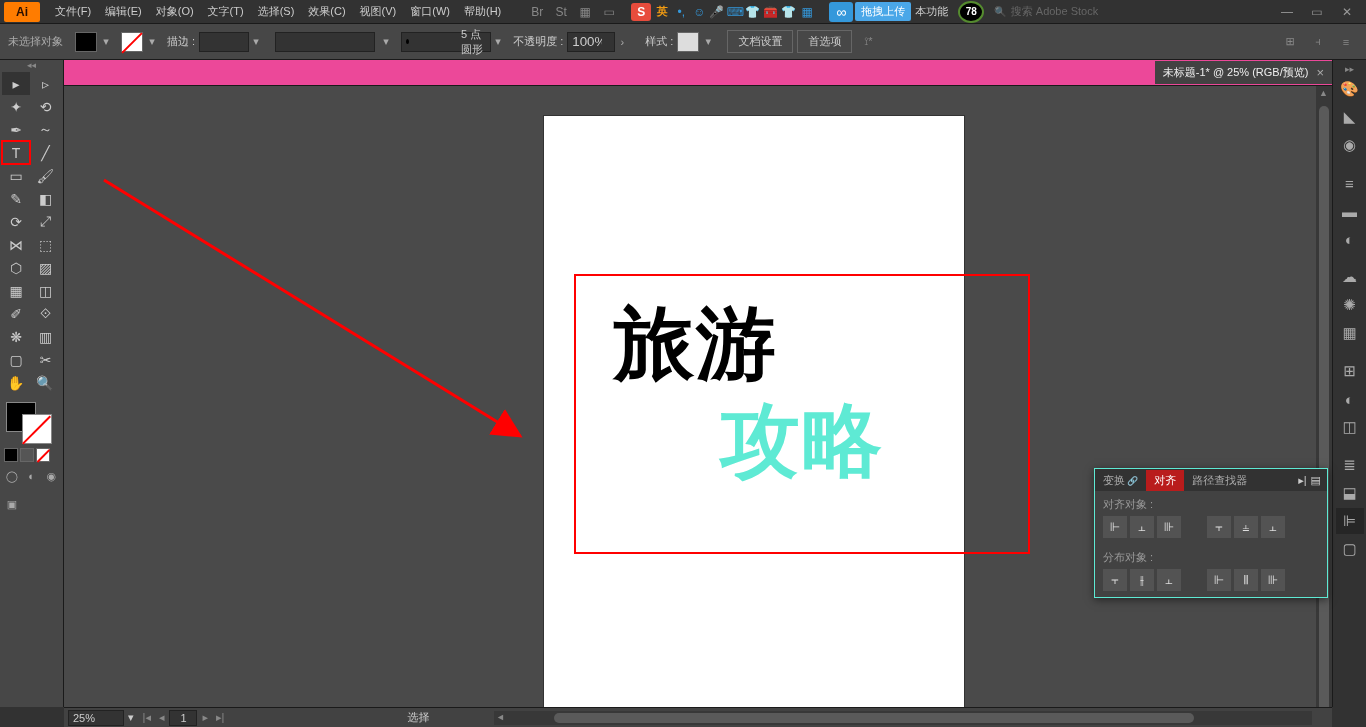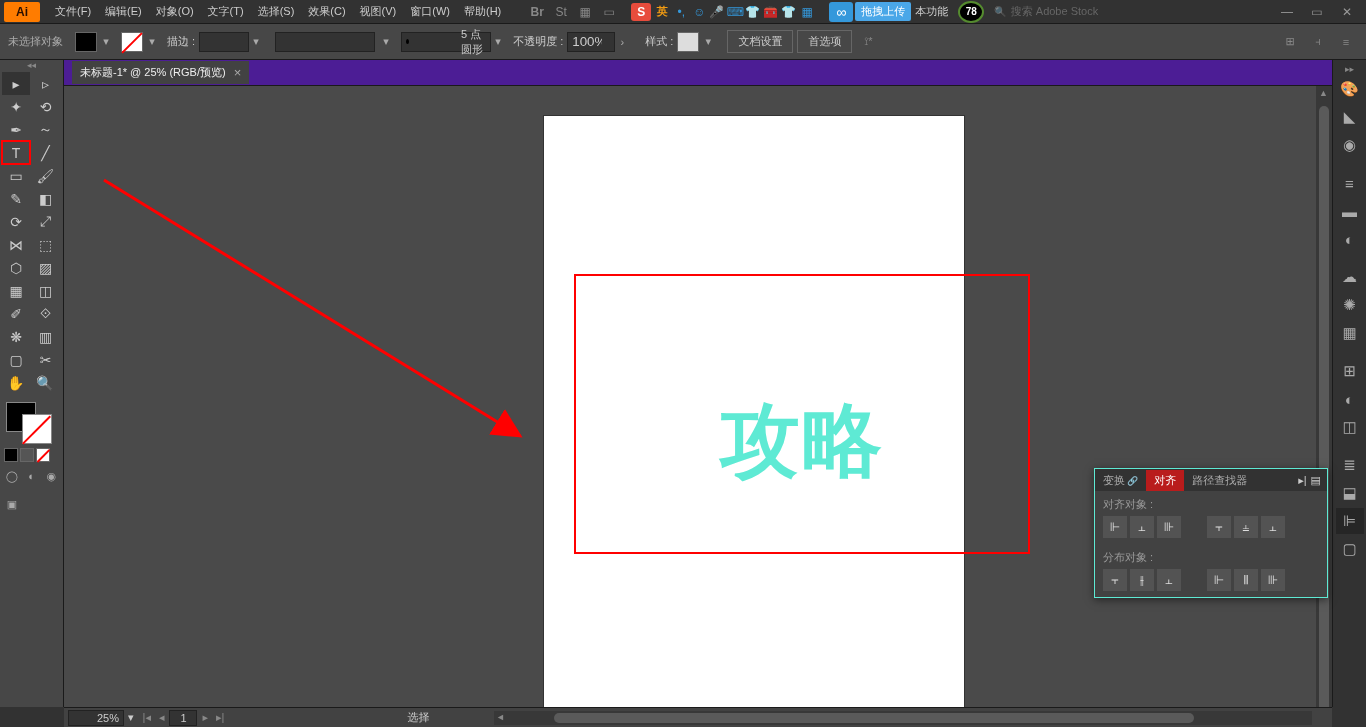--- a/index.html
+++ b/index.html
@@ -58,21 +58,21 @@
 .mini-swatches { display:flex; padding:2px 4px; gap:2px;}
 .mini-sw { width:14px; height:14px; border:1px solid #666;}
 .mini-black{background:#000;} .mini-gray{background:#555;} .mini-white{background:#fff; position:relative;}
 .mini-white::after{content:"";position:absolute;width:140%;height:2px;background:red;top:50%;left:-20%;transform:rotate(-45deg);}
 .draw-mode { padding:4px; display:flex; gap:4px;}
 .draw-ico { width:16px; height:16px; color:#aaa; display:flex;align-items:center;justify-content:center;}
 .screen-ico { margin-top:4px; padding:4px;}
 
 
 .docarea { flex: 1; display: flex; flex-direction: column; background: #262626; position:relative;}
-.tabbar { height: 26px; background: #4c1d95; display: flex; align-items: center; padding-left: 8px; border-bottom:1px solid #1a1a1a;}
+.tabbar { height: 26px; background: #ec4899; display: flex; align-items: center; padding-left: 8px; border-bottom:1px solid #1a1a1a;justify-content:flex-end;}
 .doctab { padding: 4px 8px; background: #424242; color: #eee; font-size: 11px; display:flex; align-items:center;}
 .doctab .close { margin-left: 8px; color: #aaa; font-size: 13px;}
 .canvas-area { flex: 1; background: #4a4a4a; position: relative; overflow:hidden;}
 .artboard { position: absolute; left: 480px; top: 30px; width: 420px; height: 595px; background: white; box-shadow: 0 0 0 1px #333;}
 .text1 { position: absolute; left: 550px; top: 205px; font-size: 80px; font-weight: 900; color: black; letter-spacing:2px;}
 .text2 { position: absolute; left: 656px; top: 302px; font-size: 80px; font-weight: 900; color: #5eead4; letter-spacing:2px;}
 .redbox { position: absolute; left: 510px; top: 188px; width: 456px; height: 280px; border: 2px solid red; pointer-events:none;}
 .arrow-svg { position:absolute; left: 36px; top: 90px; pointer-events:none;}
 
 
@@ -89,21 +89,21 @@
 .ap-tab .link-ico { font-size:9px; margin-left:2px;}
 .ap-menu { margin-left: auto; padding: 0 6px; display:flex; gap:4px;}
 .ap-section { padding: 6px 8px;}
 .ap-label { color: #999; margin-bottom: 4px;}
 .ap-row { display: flex; gap: 3px;}
 .ap-btn { width: 24px; height: 22px; background: #535353; display:flex; align-items:center; justify-content:center; font-size:12px; color:#ddd;}
 .ap-gap { width: 20px;}
 
 
 .statusbar { height: 20px; background: #424242; display: flex; align-items: center; padding: 0 4px; font-size: 11px; color: #ccc; position:absolute; bottom:0; left:64px; right:34px; border-top:1px solid #1a1a1a;}
-.sb-zoom { width: 56px; background:#333; border:1px solid #222; padding:1px 4px; margin-right:4px;text-align:right;}
+.sb-zoom { width: 56px; background:#333; border:1px solid #222; padding:1px 4px; margin-right:4px;}
 .sb-nav { display:flex; align-items:center; gap:2px; margin-left:6px;}
 .sb-nav span { padding:0 3px; color:#888;}
 .sb-page { width:28px; background:#333; border:1px solid #222; text-align:center; padding:1px;}
 .sb-sel { margin-left: 180px;}
 .sb-hscroll { position:absolute; left:430px; right:20px; bottom:2px; height:14px; background:#383838;}
 .sb-hscroll::before{content:"◄"; position:absolute; left:2px; color:#888; font-size:9px; top:1px;}
 .sb-hscroll::after{content:""; position:absolute; left:60px; width:640px; height:10px; top:2px; background:#5a5a5a; border-radius:5px;}
 
 .vscroll { position:absolute; right:0; top:0; bottom:0; width:16px; background:#383838;}
 .vscroll::before{content:"▲"; position:absolute; top:2px; left:3px; color:#888; font-size:9px;}
@@ -117,21 +117,21 @@
   <div class="app-logo">Ai</div>
   <div class="menu-item">文件(F)</div>
   <div class="menu-item">编辑(E)</div>
   <div class="menu-item">对象(O)</div>
   <div class="menu-item">文字(T)</div>
   <div class="menu-item">选择(S)</div>
   <div class="menu-item">效果(C)</div>
   <div class="menu-item">视图(V)</div>
   <div class="menu-item">窗口(W)</div>
   <div class="menu-item">帮助(H)</div>
-  <div class="tb-icon" style="margin-left:18px;font-weight:bold;">Br</div>
+  <div class="tb-icon" style="margin-left:18px;">Br</div>
   <div class="tb-icon">St</div>
   <div class="tb-icon">▦</div>
   <div class="tb-icon">▭</div>
   <div class="ime-row">
     <div class="ime-s">S</div>
     <div class="ime-cn">英</div>
     <div class="ime-ico">•,</div>
     <div class="ime-ico">☺</div>
     <div class="ime-ico">🎤</div>
     <div class="ime-ico">⌨</div>
@@ -238,20 +238,21 @@
 
   <div class="docarea">
     <div class="tabbar">
       <div class="doctab">
         <span>未标题-1* @ 25% (RGB/预览)</span>
         <span class="close">×</span>
       </div>
     </div>
     <div class="canvas-area">
       <div class="artboard"></div>
+      <div class="text1">旅游</div>
       <div class="text2">攻略</div>
       <div class="redbox"></div>
       <svg class="arrow-svg" width="440" height="280">
         <defs>
             <marker id="ah" markerWidth="12" markerHeight="12" refX="9" refY="5" orient="auto">
               <path d="M0,0 L10,5 L0,10 z" fill="red"></path>
             </marker>
           </defs>
         <line x1="4" y1="4" x2="420" y2="260" stroke="red" stroke-width="3" marker-end="url(#ah)"></line>
       </svg>

